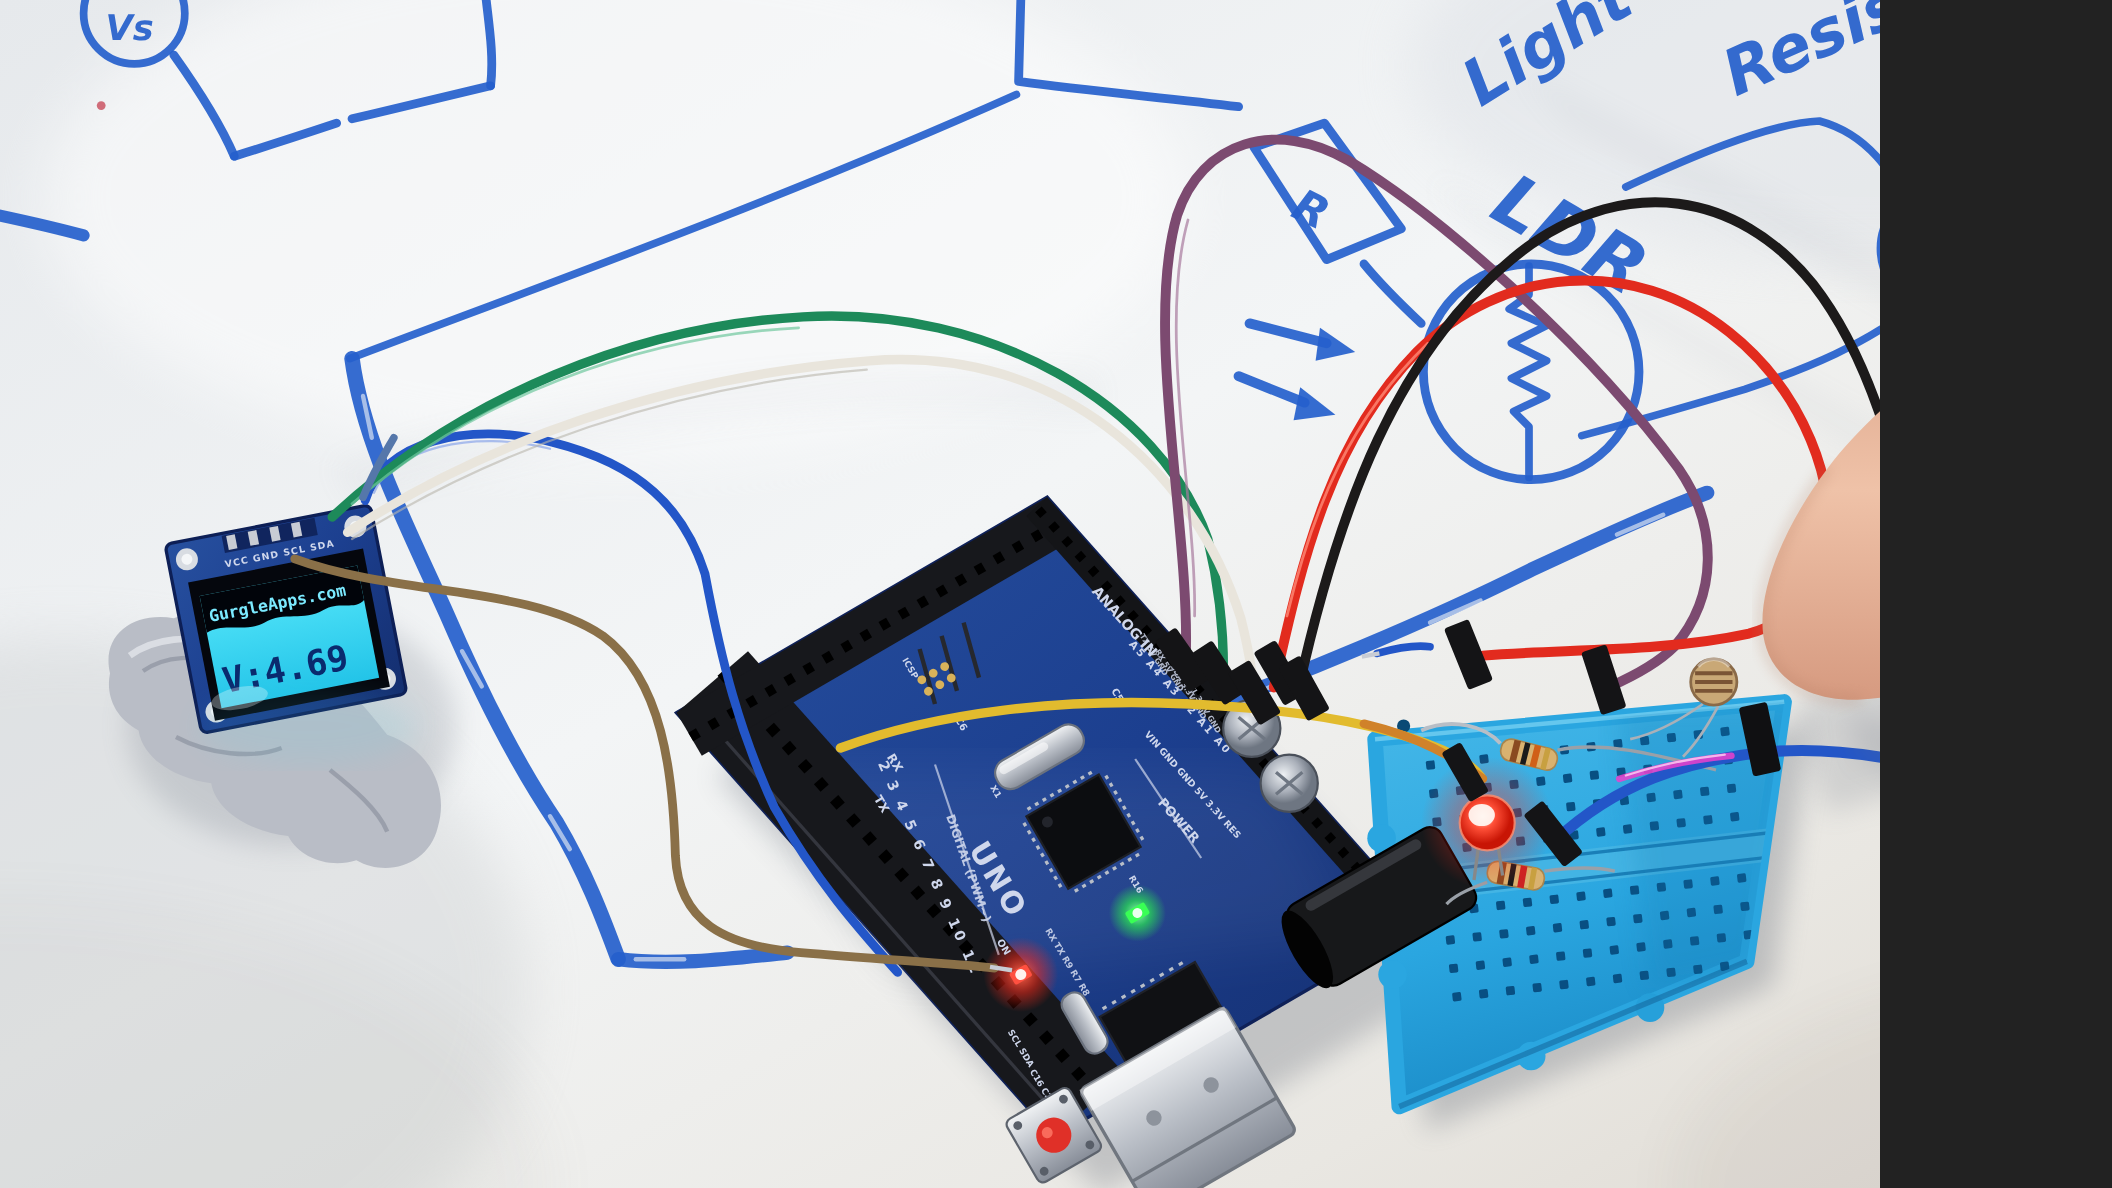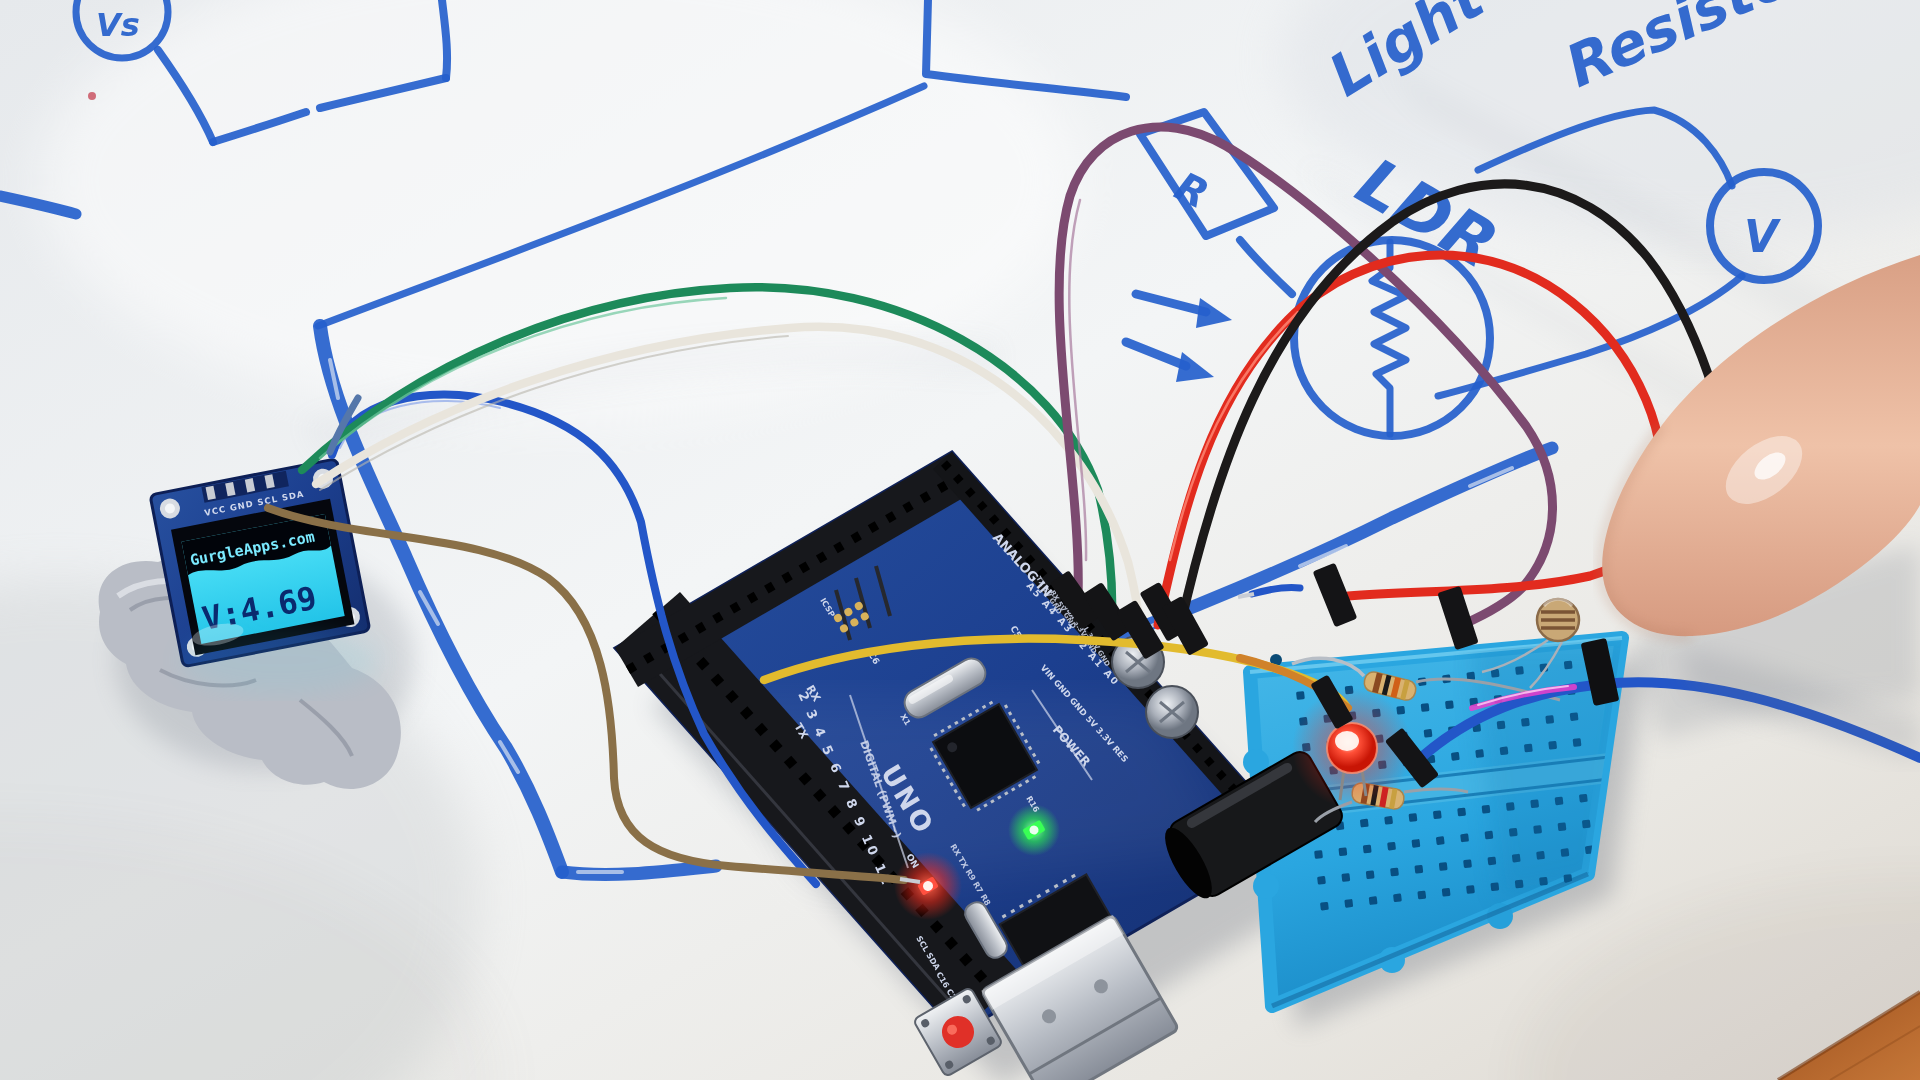--- a/index.html
+++ b/index.html
@@ -1,17 +1,17 @@
 <!DOCTYPE html>
 <html><head>
 </head><body><me charset="utf-8">
 
 <style>
   html,body{margin:0;padding:0;background:#222;}
-  #stage{width:1920px;height:1080px;position:relative;overflow:hidden;
+  #stage{width:1709px;height:1080px;position:relative;overflow:hidden;
          font-family:"DejaVu Sans",sans-serif;}
   svg{display:block}
   .marker{stroke:#2560cc;fill:none;stroke-linecap:round;stroke-linejoin:round;opacity:.92}
   .marker-txt{fill:#2560cc;font-style:italic;font-weight:bold;opacity:.92;
               font-family:"DejaVu Sans",sans-serif;}
   .silk{fill:#cfd7ec;font-family:"DejaVu Sans",sans-serif;font-weight:bold;}
   .wire{fill:none;stroke-linecap:round;stroke-linejoin:round;}
 </style>
 
 

